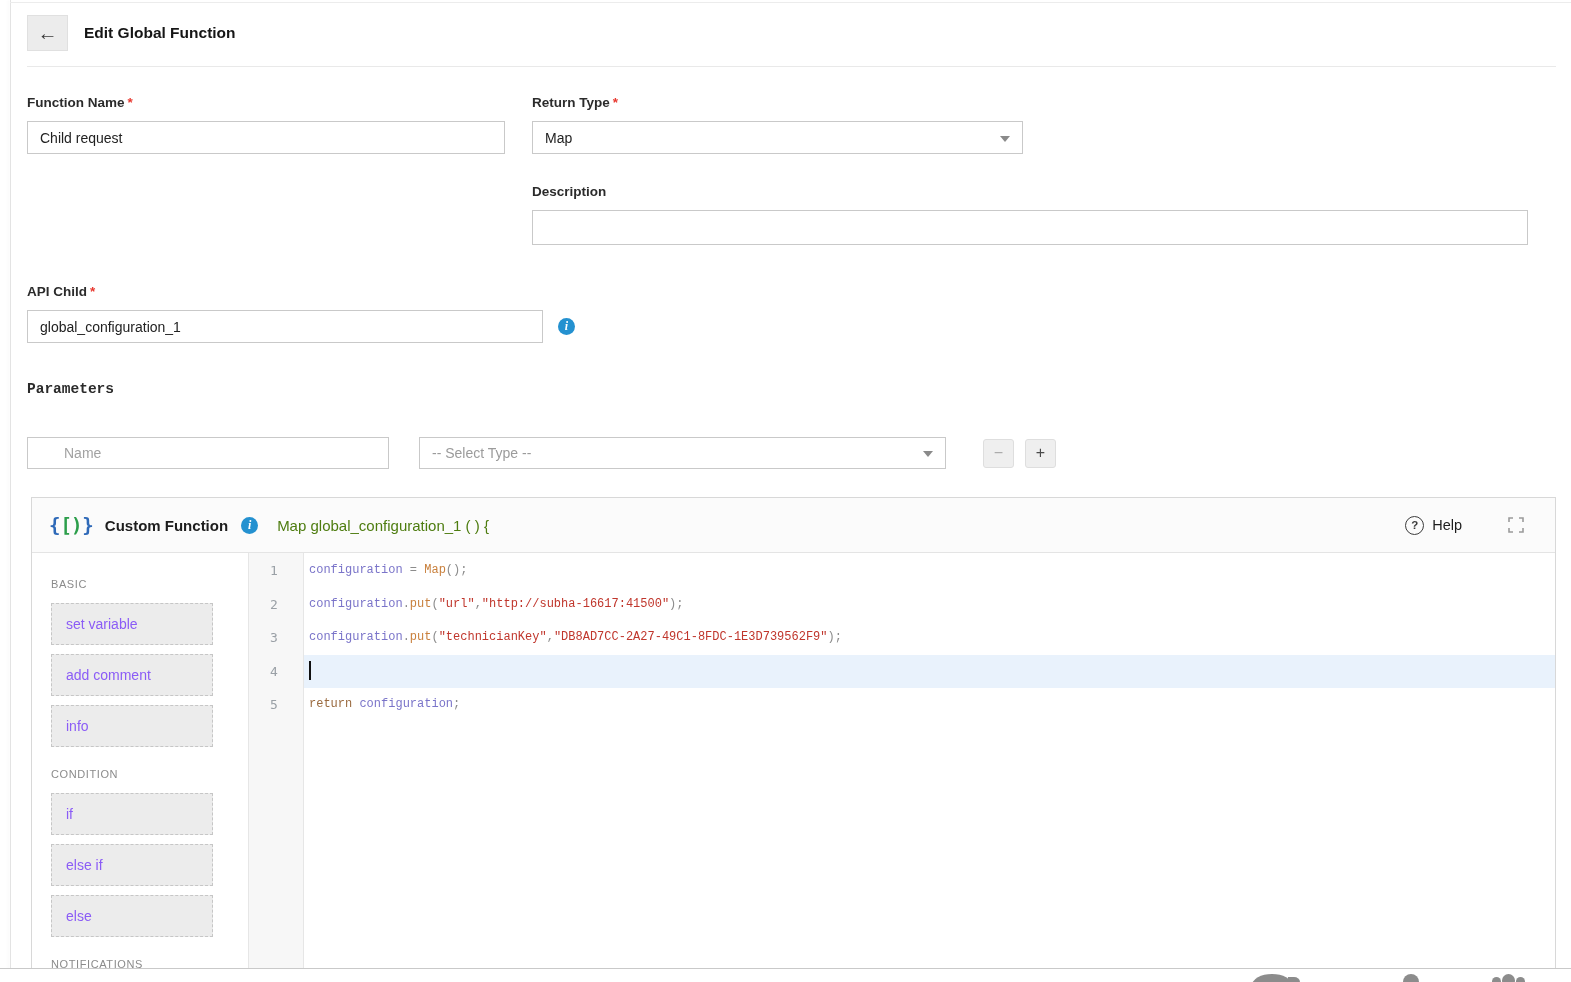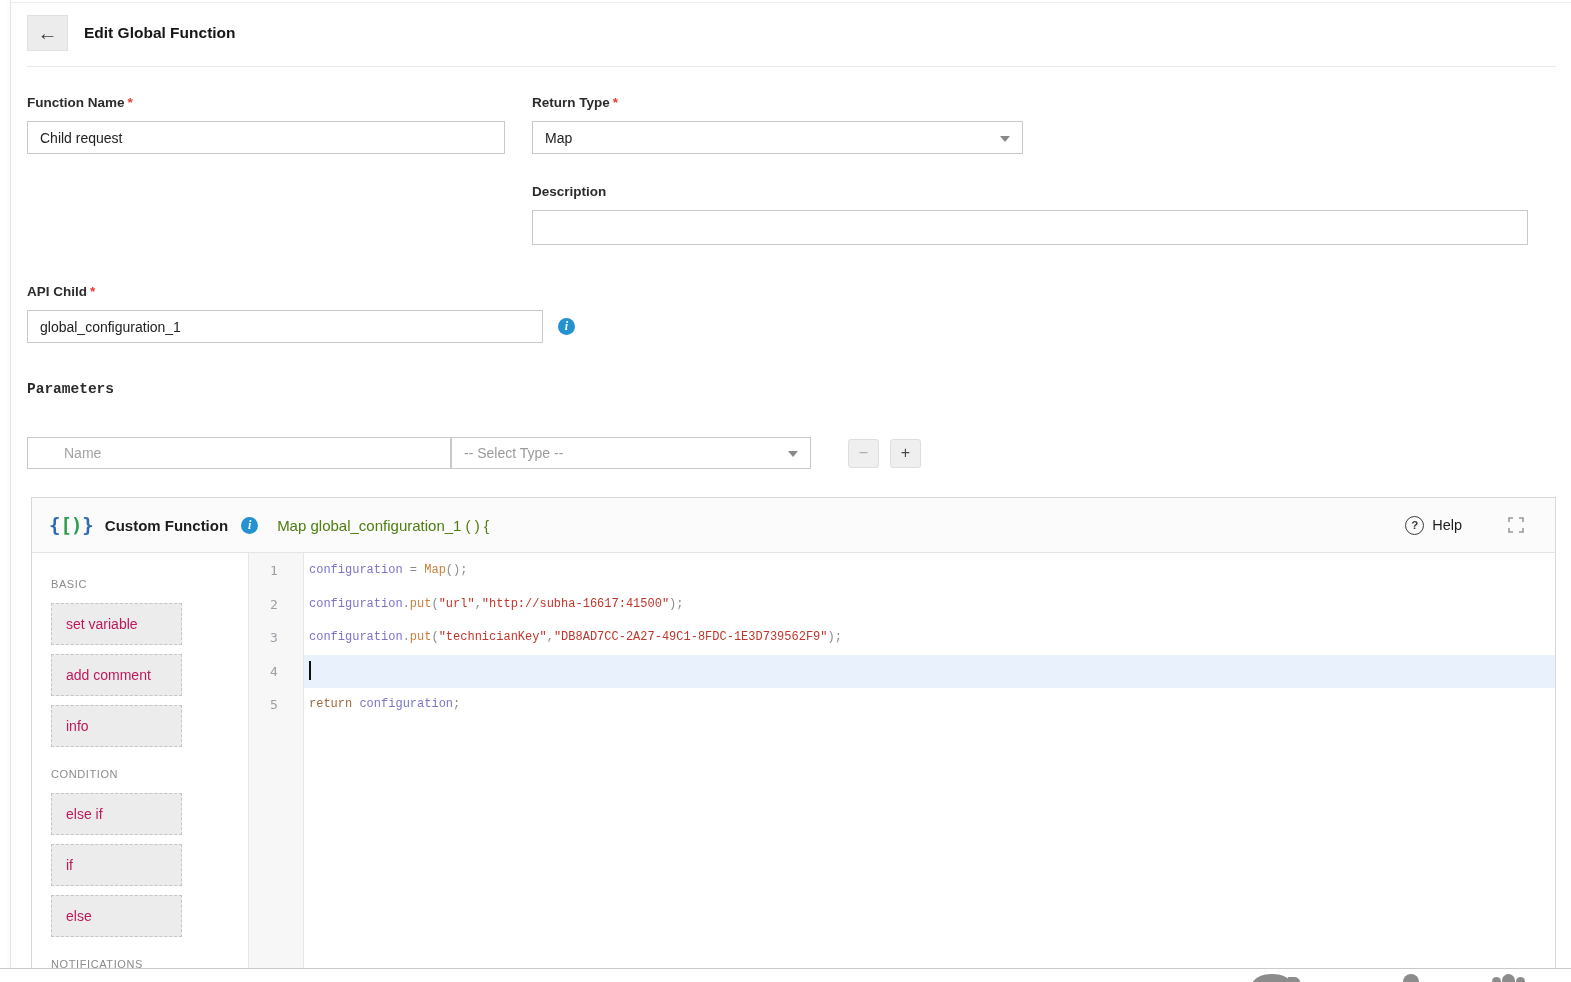--- a/index.html
+++ b/index.html
@@ -56,22 +56,22 @@
   .cf-spacer { flex: 1; }
   .help-link { display: flex; align-items: center; cursor: pointer; }
   .help-q { width: 19px; height: 19px; border: 1.5px solid #3c3c3c; border-radius: 50%; color: #3c3c3c;
     display: flex; align-items: center; justify-content: center; font-size: 11.5px; font-weight: bold; }
   .help-txt { margin-left: 8px; font-size: 14.5px; color: #1d1d1d; }
   .fs-icon { margin-left: 46px; margin-right: 14px; cursor: pointer; display: flex; }
 
   .cf-body { display: flex; height: 429px; }
   .cf-sidebar { width: 217px; border-right: 1px solid #e6e6e6; padding: 25px 0 0 19px; overflow: hidden; background: #fff; }
   .sb-label { font-size: 11px; color: #8b8b8b; letter-spacing: .6px; margin: 0 0 13px; }
-  .sb-item { width: 131px; height: 42px; background: #ececec; border: 1px dashed #c6c6c6;
-    display: flex; align-items: center; padding-left: 14px; font-size: 14px; color: #be185d;
+  .sb-item { width: 162px; height: 42px; background: #ececec; border: 1px dashed #c6c6c6;
+    display: flex; align-items: center; padding-left: 14px; font-size: 14px; color: #8b5cf6;
     margin-bottom: 9px; cursor: grab; }
   .sb-item + .sb-label { margin-top: 21px; }
 
   .cf-gutter { width: 55px; background: #f7f7f7; border-right: 1px solid #e6e6e6; padding-top: 1px; }
   .gut-num { height: 33.5px; line-height: 33.5px; padding-left: 21px;
     font-family: "DejaVu Sans Mono", monospace; font-size: 13px; color: #9aa0a6; }
   .cf-code { flex: 1; padding-top: 1px; font-family: Liberation Mono, monospace; font-size: 12px; }
   .code-line { height: 33.5px; line-height: 33.5px; padding-left: 5px; white-space: pre; }
   .code-line.active { background: var(--active-line, #e9f2fc); }
   .tk-id { color: var(--tk-id, #7a74c9); }
@@ -135,22 +135,22 @@
       <input class="tinput" style="width: 516px; height: 33px;" value="global_configuration_1">
       <span class="info-badge" style="margin-left:15px;">i</span>
     </div>
   </div>
 
   <div class="fgroup" style="left:27px; top:381px;">
     <div class="flabel" style="font-size:14.5px;font-family:Liberation Mono, monospace;">Parameters</div>
   </div>
 
   <div class="fgroup" style="left:27px; top:437px; display:flex; align-items:center;">
-    <input class="tinput" style="width: 424px; height: 32px; padding-left: 36px;" placeholder="Name">
-    <div class="dselect placeholder" style="width:360px; height:32px; ">
+    <input class="tinput" style="width: 362px; height: 32px; padding-left: 36px;" placeholder="Name">
+    <div class="dselect placeholder" style="width:527px; height:32px; margin-left:30px;">
       <span>-- Select Type --</span>
       <span class="caret"></span>
     </div>
     <div class="sq-btn minus" style="margin-left:37px;">−</div>
     <div class="sq-btn plus" style="margin-left:11px;">+</div>
   </div>
 
   <div class="cf-panel">
     <div class="cf-header">
       <span class="cf-logo">
@@ -175,22 +175,22 @@
         </svg>
       </span>
     </div>
     <div class="cf-body">
       <div class="cf-sidebar" id="cf-sidebar">
           <div class="sb-label">BASIC</div>
           <div class="sb-item">set variable</div>
           <div class="sb-item">add comment</div>
           <div class="sb-item">info</div>
           <div class="sb-label">CONDITION</div>
+          <div class="sb-item">if</div>
           <div class="sb-item">else if</div>
-          <div class="sb-item">if</div>
           <div class="sb-item">else</div>
           <div class="sb-label">NOTIFICATIONS</div>
         </div>
       <div class="cf-gutter" id="cf-gutter">
           <div class="gut-num">1</div>
           <div class="gut-num">2</div>
           <div class="gut-num">3</div>
           <div class="gut-num">4</div>
           <div class="gut-num">5</div>
         </div>

